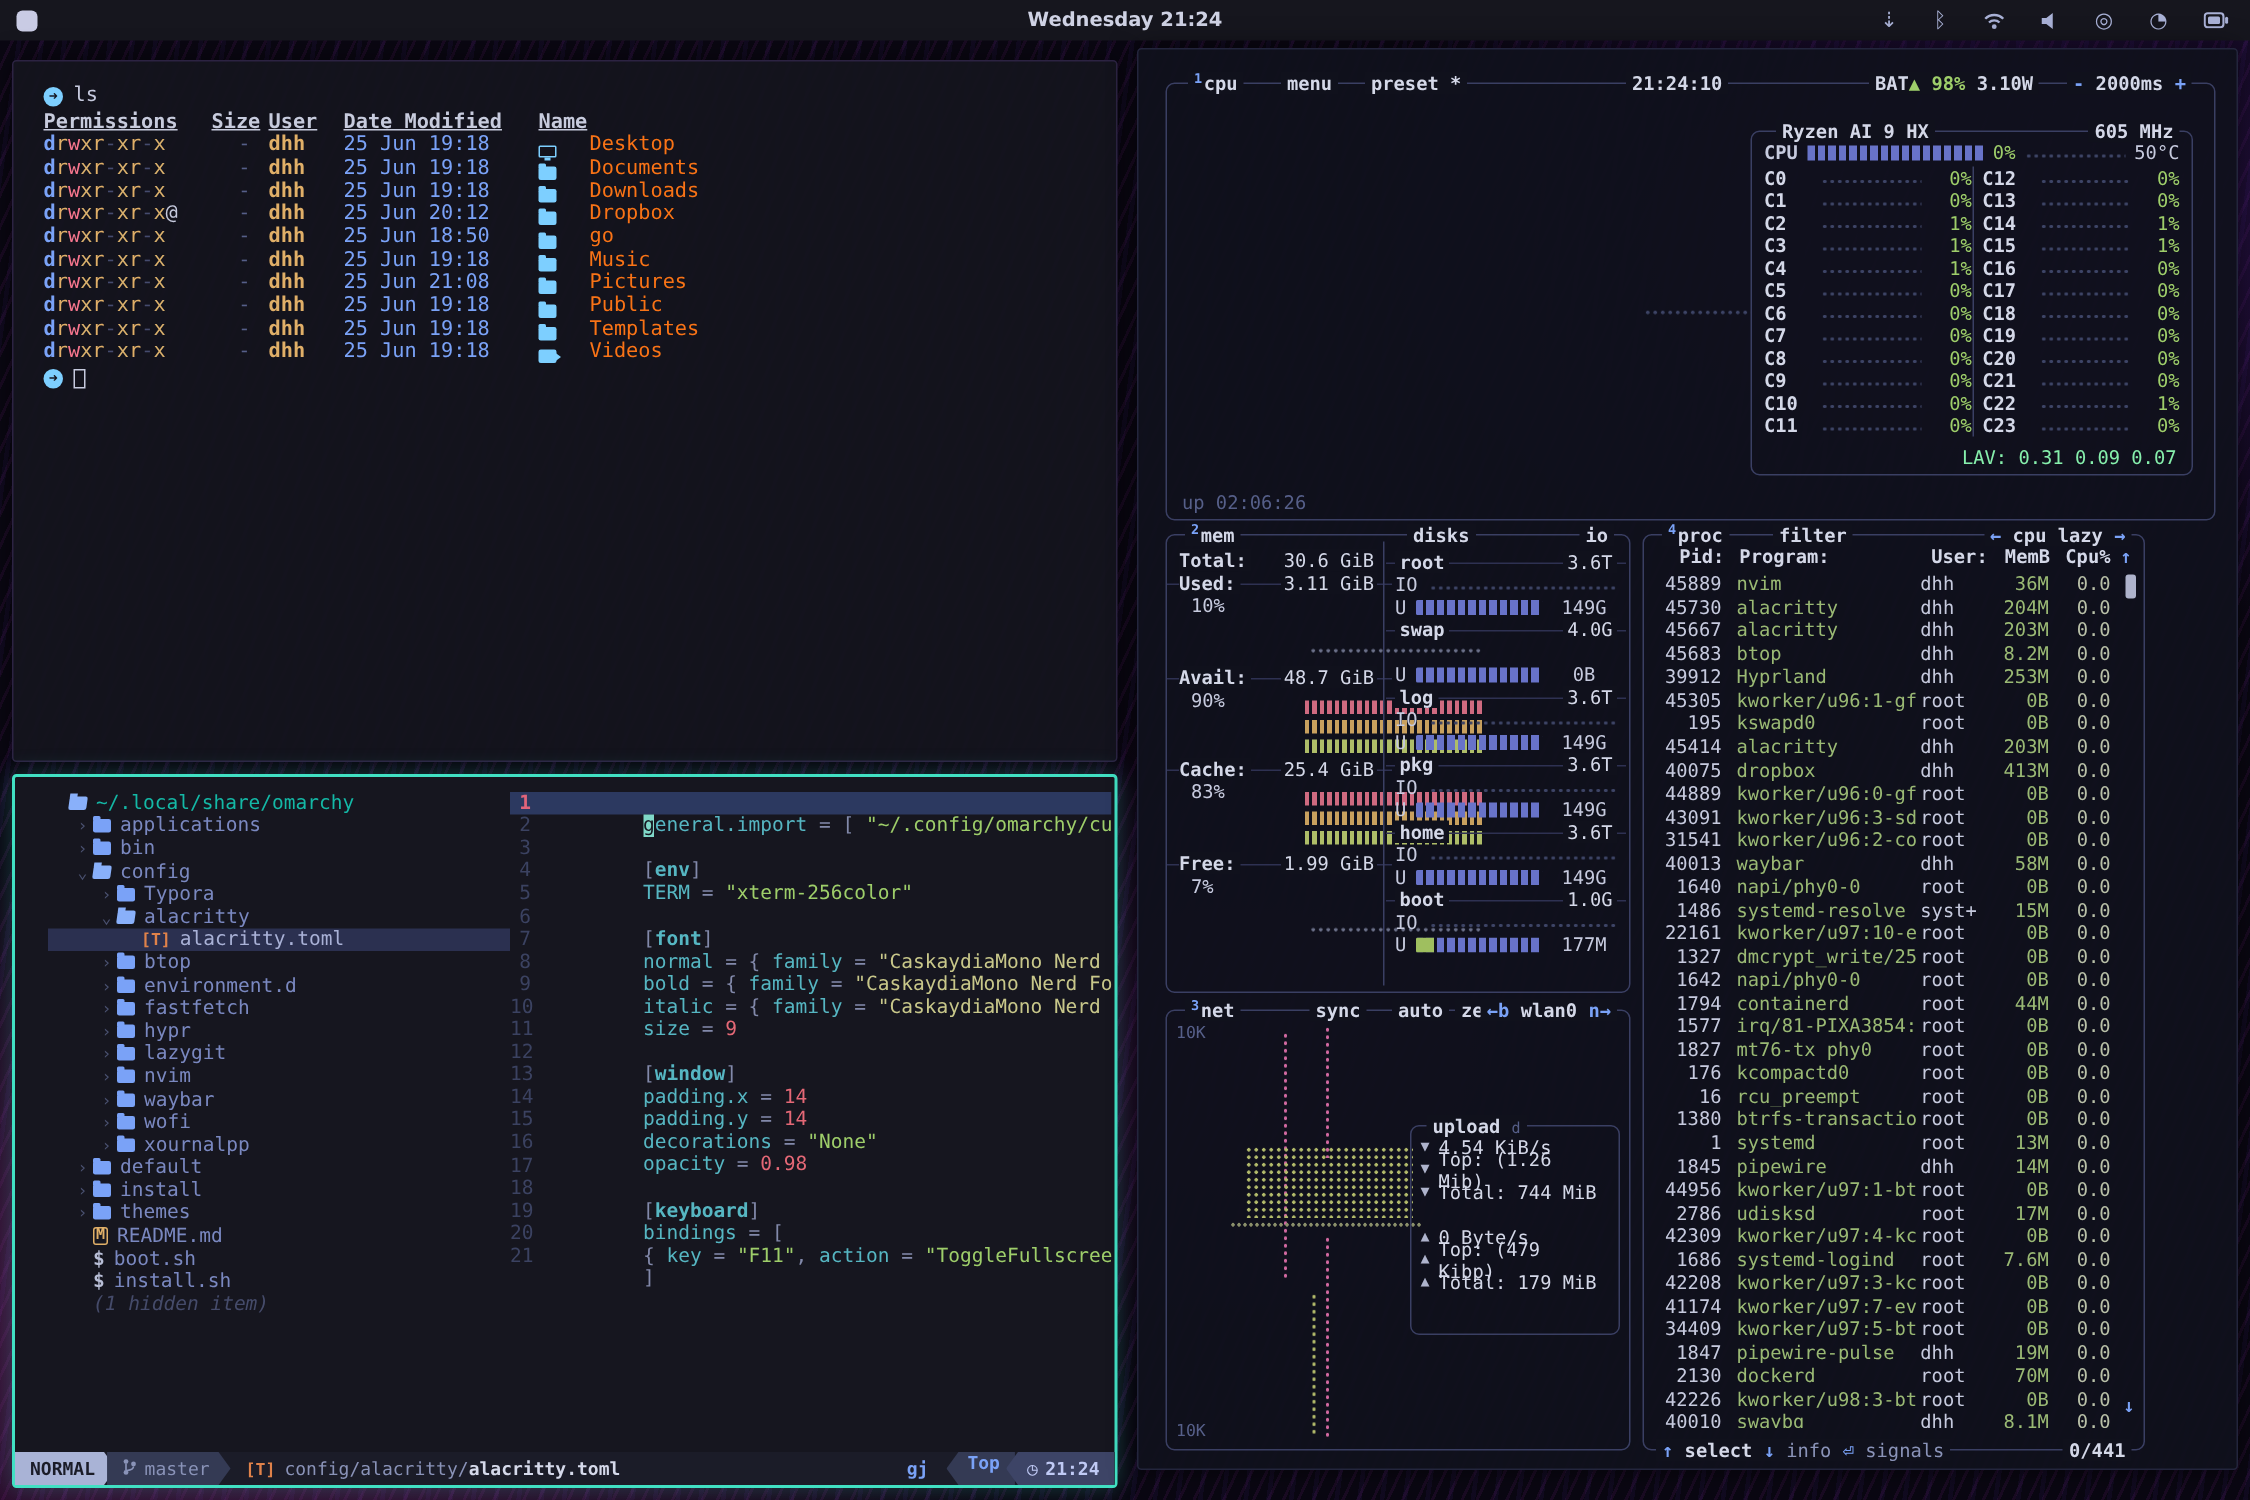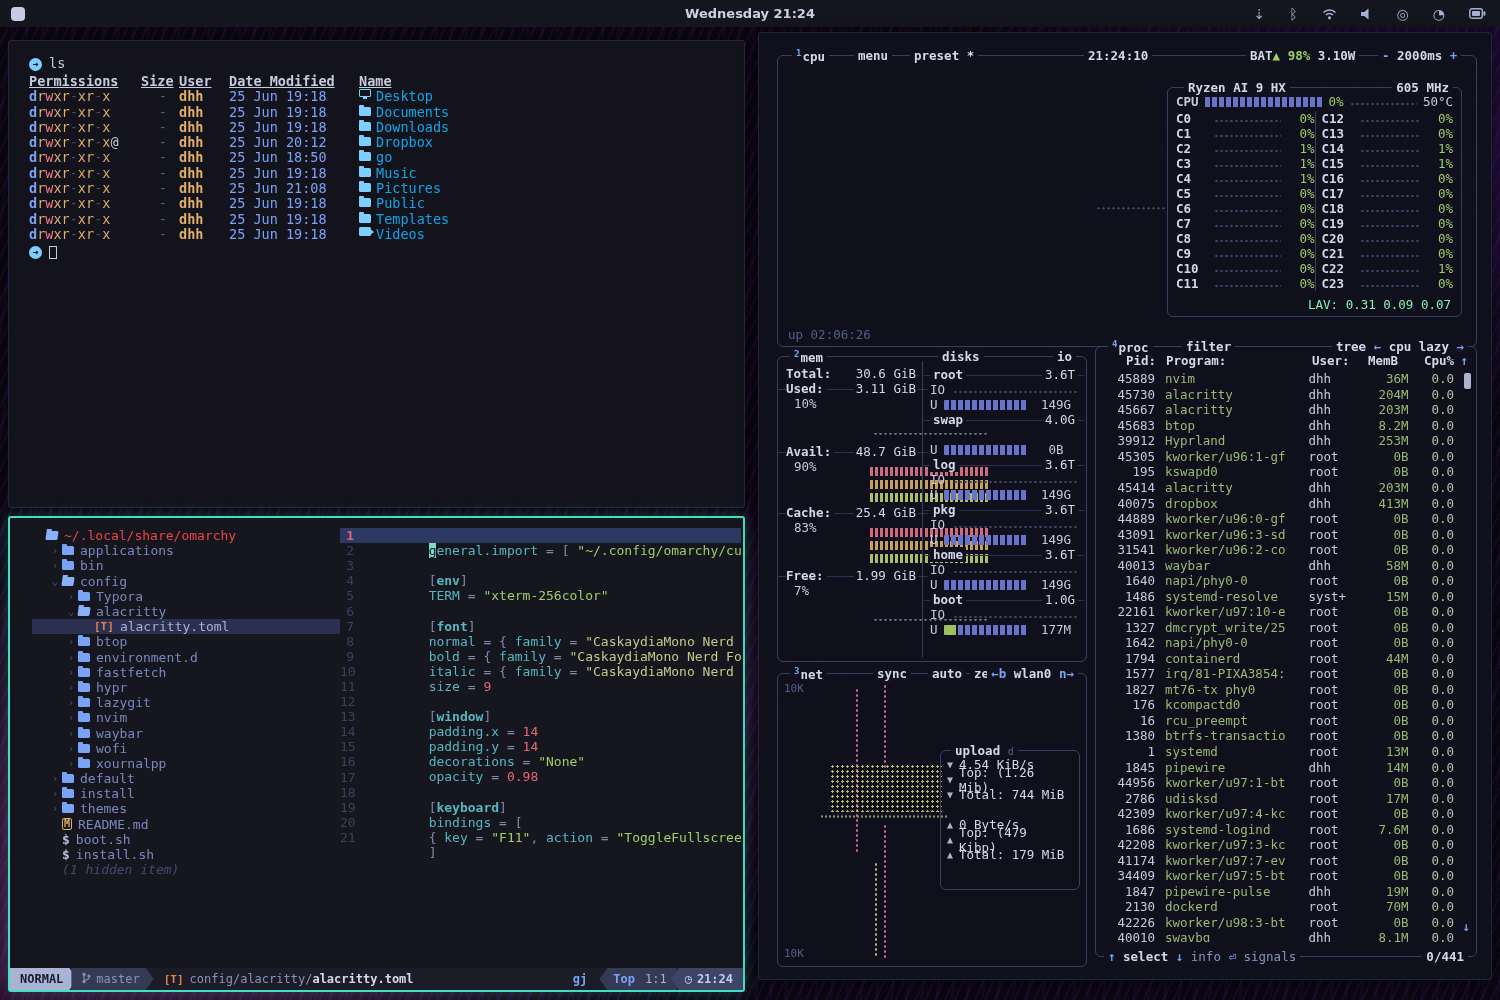--- a/index.html
+++ b/index.html
@@ -39,38 +39,38 @@
   .prompt-icon{width:13px;height:13px;border-radius:50%;background:#7dcfff;color:#15151f;
     font-size:10px;line-height:13px;text-align:center;font-weight:bold;}
   .prompt-icon::before{content:"➜";}
   .cursor-block{display:inline-block;width:8px;height:13px;border:1px solid #c6cade;}
   .lshead,.lsrow{display:grid;grid-template-columns:112px 38px 50px 130px auto;height:15.3px;align-items:center;}
   .lshead span{text-decoration:underline;color:#c7cbdd;font-weight:bold;}
   .lshead .h-size{text-align:right;padding-right:8px;}
   .lsrow .size{text-align:right;padding-right:12px;color:#565f89;}
   .lsrow .user{color:#e0af68;font-weight:bold;}
   .lsrow .date{color:#7aa2f7;}
-  .lsrow .name{color:#0ea5e9;display:flex;align-items:flex-start;gap:5px;}
+  .lsrow .name{color:#f97316;display:flex;align-items:flex-end;gap:22px;}
   .pc-d{color:#7aa2f7;font-weight:bold}.pc-r{color:#e0af68}.pc-w{color:#f7768e}
   .pc-x{color:#d9b06c}.pc-dash{color:#454b6e}.pc-at{color:#c6cade}
   .fi{display:inline-block;position:relative;}
   .fi-folder{width:12px;height:9px;background:#7dcfff;border-radius:1.5px;margin-top:2px;}
   .fi-folder::before{content:"";position:absolute;top:-2px;left:0;width:5px;height:3px;background:#7dcfff;border-radius:1px 1px 0 0;}
   .fi-monitor{width:12px;height:8px;border:1.5px solid #7dcfff;border-radius:1px;}
   .fi-monitor::after{content:"";position:absolute;left:3px;bottom:-3px;width:4px;height:2px;background:#7dcfff;}
   .fi-videos{width:12px;height:9px;background:#7dcfff;border-radius:1.5px;}
   .fi-videos::after{content:"";position:absolute;right:-3px;top:2px;border-left:4px solid #7dcfff;border-top:3px solid transparent;border-bottom:3px solid transparent;}
 
   
   #nvim{left:8px;top:516px;width:737px;height:476px;background:#16161f;
     border:2px solid #41e0c3;box-shadow:0 0 16px rgba(65,224,195,.25);font-size:13px;}
   #tree{position:absolute;left:0;top:10px;bottom:24px;width:330px;overflow:hidden;padding-left:22px;}
   .titem{display:flex;align-items:center;height:15.2px;color:#7a88c0;width:308px;}
   .titem.sel{background:#2b3050;color:#a9b1d6;}
-  .titem.root{color:#ef4444;}
+  .titem.root{color:#14b8a6;}
   .titem.hid{font-style:italic;color:#454b6a;}
   .ind0{width:0}.ind1{width:16px}.ind2{width:32px}.ind3{width:48px}
   .chev{width:14px;color:#4a5170;font-size:11px;text-align:center;flex:none;}
   .ticon{margin-right:6px;flex:none;}
   .ti-folder{display:inline-block;position:relative;width:12px;height:9px;background:#7aa2f7;border-radius:1.5px;}
   .ti-folder::before{content:"";position:absolute;top:-2px;left:0;width:5px;height:3px;background:#7aa2f7;border-radius:1px 1px 0 0;}
   .ti-folder-open{display:inline-block;position:relative;width:12px;height:9px;background:#89b0fa;border-radius:1.5px;transform:skewX(-8deg);}
   .ti-folder-open::before{content:"";position:absolute;top:-2px;left:0;width:5px;height:3px;background:#89b0fa;}
   .ti-toml{color:#e0824a;font-weight:bold;font-size:11px;}
   .ti-toml::before{content:"[T]";}
@@ -95,21 +95,21 @@
   .chipR{display:flex;align-items:center;height:22px;padding:0 14px 0 10px;
     clip-path:polygon(0 0, calc(100% - 8px) 0, 100% 50%, calc(100% - 8px) 100%, 0 100%);}
   .chipL{display:flex;align-items:center;height:22px;padding:0 10px 0 14px;
     clip-path:polygon(8px 0, 100% 0, 100% 100%, 8px 100%, 0 50%);}
   .chip-mode{background:#a9b3d6;color:#1b1c28;font-weight:bold;}
   .chip-branch{background:#343a54;color:#8a93b8;margin-left:-6px;gap:5px;}
   .fileseg{display:flex;align-items:center;gap:6px;margin-left:10px;color:#8a93b8;}
   .fileseg .ft{color:#e0824a;font-weight:bold;font-size:11px;}
   .fileseg .fname{color:#d5d9ea;font-weight:bold;}
   #statusline .right{margin-left:auto;display:flex;align-items:center;}
-  .chip-pos{background:#343a54;gap:10px;margin-right:-6px;}
+  .chip-pos{background:#343a54;gap:10px;margin-right:-6px;flex-direction:column;}
   .chip-pos .toplbl{color:#7aa2f7;font-weight:bold;}
   .chip-pos .pos{color:#a9b1d6;}
   .chip-time{background:#3d4466;color:#c0caf5;gap:5px;font-weight:bold;}
 
   
   #btop{left:758px;top:32px;width:734px;height:948px;background:rgba(16,17,28,.96);
     border:1px solid #23253c;box-shadow:0 0 18px rgba(0,0,0,.55);font-size:12.5px;}
   .bbox{position:absolute;border:1px solid #3a3f63;border-radius:6px;}
   .btab{position:absolute;top:-8px;background:#10111c;padding:0 4px;white-space:nowrap;font-weight:bold;color:#d4d8e8;}
   .sup{color:#7aa2f7;font-size:9px;vertical-align:super;margin-right:1px;}
@@ -174,21 +174,21 @@
   .vdot.y{background-image:radial-gradient(circle,#b3bb6b 1px,transparent 1.35px);}
   .netblock{position:absolute;background-image:radial-gradient(circle,#b3bb6b 1px,transparent 1.3px);background-size:5px 5px;}
   .netbase{position:absolute;height:5px;background-image:radial-gradient(circle at 50% 50%,#8a8f6a 1px,transparent 1.3px);background-size:4px 100%;}
   #netsub{position:absolute;left:162px;top:76px;width:140px;height:140px;border:1px solid #3a3f63;border-radius:6px;padding:6px 8px 0 6px;}
   #netsub .btab{left:10px;}
   #netsub .khint{color:#565f89;font-weight:normal;font-size:10px;}
   .nrow{display:flex;gap:6px;height:15px;align-items:center;color:#d4d8e8;}
   .nrow .arr{color:#aeb3cc;font-size:10px;}
 
   
-  #box-proc{left:336px;top:313px;width:382px;height:611px;}
+  #box-proc{left:336px;top:323px;width:335px;height:611px;}
   #prochead{position:absolute;left:8px;right:22px;top:6px;display:flex;font-weight:bold;color:#d4d8e8;}
   #prochead .hpid{width:52px;text-align:right;}
   #prochead .hprog{width:156px;padding-left:10px;}
   #prochead .huser{width:56px;}
   #prochead .hmem{width:46px;}
   #prochead .hcpu{margin-left:auto;}
   #procsort{position:absolute;right:8px;top:6px;color:#7aa2f7;font-weight:bold;}
   #procscroll{position:absolute;right:5px;top:26px;width:7px;height:16px;background:#aeb3cc;border-radius:2px;}
   #procrows{position:absolute;left:8px;right:22px;top:24px;bottom:14px;overflow:hidden;}
   .prow{display:flex;align-items:center;height:15.54px;}

